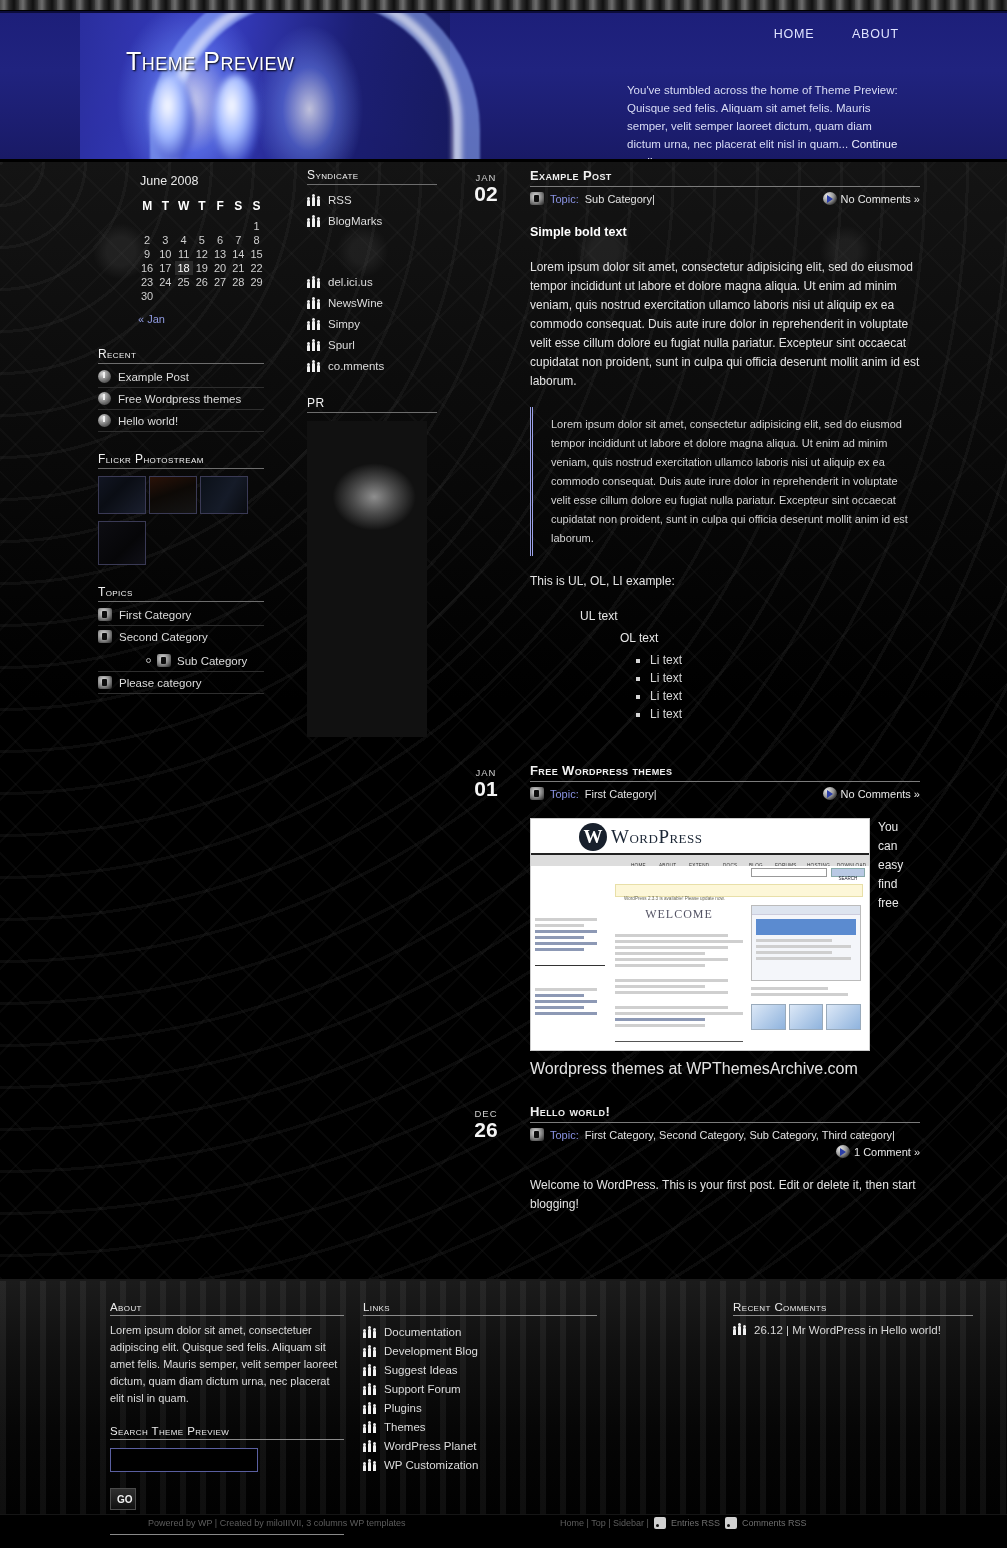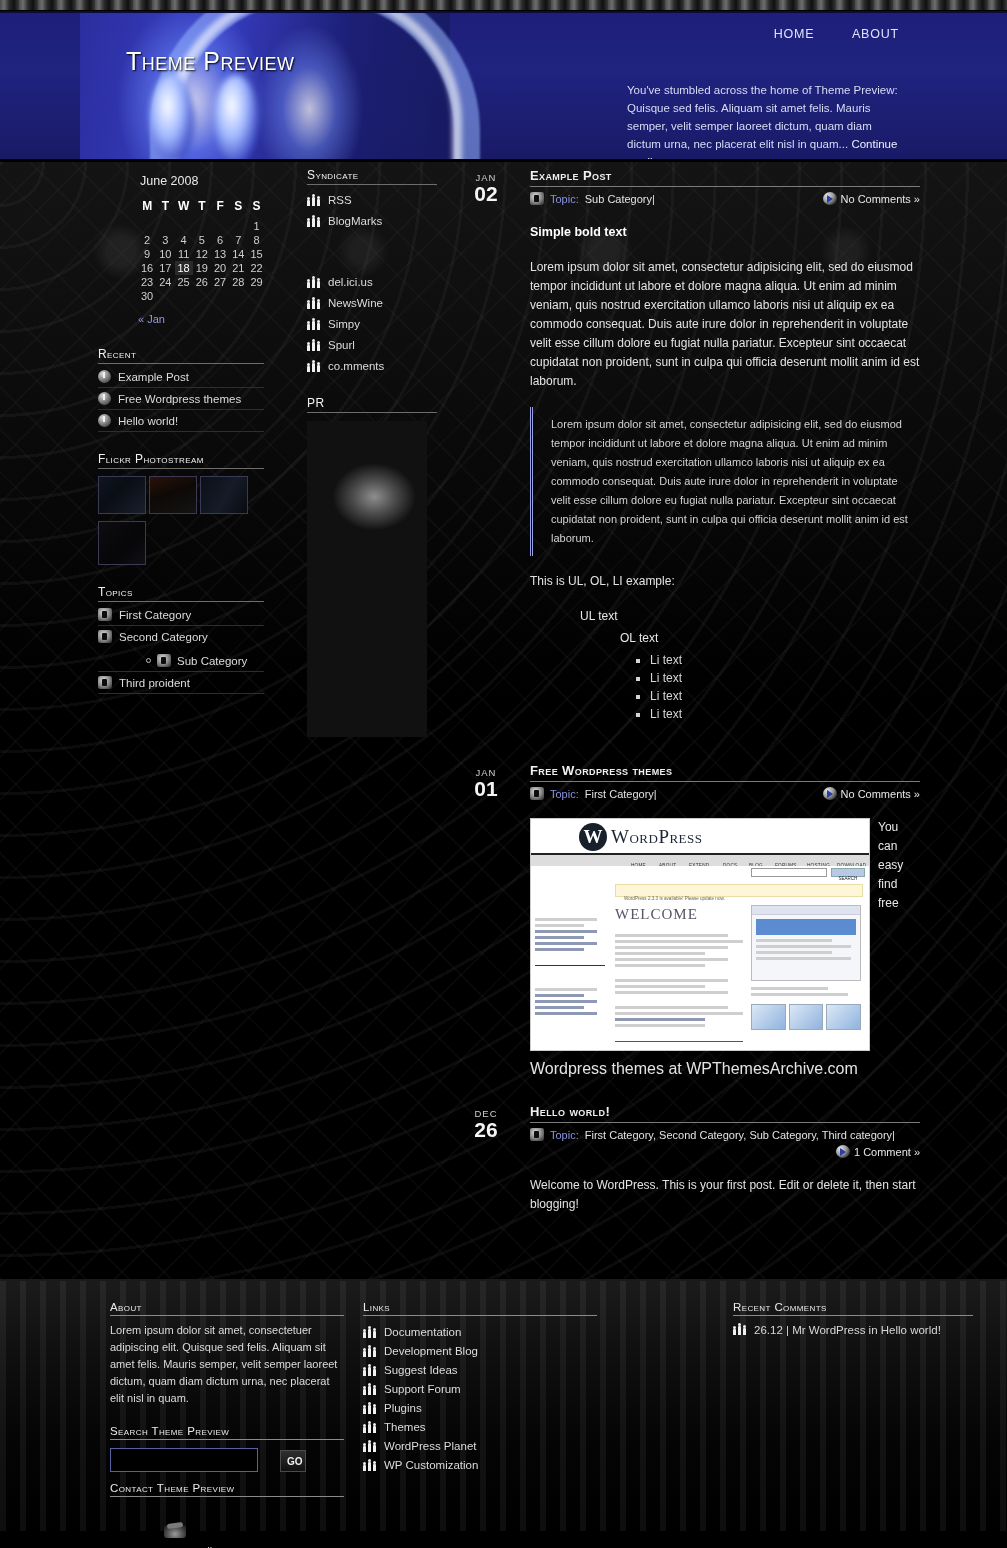--- a/index.html
+++ b/index.html
@@ -262,21 +262,21 @@
     font-size: 4.6px; color: #665; padding: 4px 0 0 8px;
   }
   .wp-cols { display: flex; margin-top: 4px; }
   .wp-c1 { width: 78px; padding: 14px 4px 0 4px; }
   .wp-c2 { width: 140px; padding: 4px 6px 0 6px; }
   .wp-c3 { width: 116px; padding: 4px 4px 0 2px; }
   .wp-line { height: 3px; background: #cfcfcf; margin: 3px 0; }
   .wp-line.s { width: 70%; }
   .wp-line.m { width: 88%; }
   .wp-line.d { background: #8d99b5; }
-  .wp-welcome { font-family: "Liberation Serif", serif; font-size: 15px; color: #556; letter-spacing: 1px; }
+  .wp-welcome { font-family: "Liberation Serif", serif; font-size: 12px; color: #556; letter-spacing: 1px; text-align: center; }
   .wp-box { border: 1px solid #bbb; height: 76px; background: #f4f6fa; }
   .wp-box-top { height: 9px; background: #dde4ef; border-bottom: 1px solid #ccd; }
   .wp-box-blue { margin: 4px; height: 16px; background: #5b8bd0; }
   .wp-tiles { display: flex; gap: 3px; margin-top: 8px; }
   .wp-tile { width: 36px; height: 26px; background: linear-gradient(135deg,#dce8f7,#8fb3dd); border: 1px solid #9ab; }
   .wp-sidetext { font-size: 12px; color: #e8e8e8; line-height: 19px; }
   .shot-caption { clear: both; padding-top: 8px; color: #e4e4e4; font-size: 16px; }
 
   
   .footer {
@@ -295,21 +295,21 @@
   .fcol-comments { left: 733px; width: 240px; }
   .ftitle {
     color: #eaeaea; font-size: 11.5px; font-variant: small-caps; letter-spacing: .4px;
     border-bottom: 1px solid #8a8a8a; padding-bottom: 2px; margin: 0 0 6px 0;
   }
   .fabout-text { color: #dcdcdc; font-size: 11px; line-height: 17px; margin: 0; }
   .fsearch-label {
     color: #eaeaea; font-size: 11.5px; font-variant: small-caps; letter-spacing: .4px;
     border-bottom: 1px solid #8a8a8a; padding-bottom: 2px; margin: 18px 0 8px 0;
   }
-  .fsearch-row { display: flex; align-items: flex-end; gap: 22px; }
+  .fsearch-row { display: flex; align-items: flex-start; gap: 16px; flex-direction: column; }
   .fsearch-input {
     width: 148px; height: 24px; background: #000; border: 1px solid #5a5fa0;
     color: #ddd; font-size: 11px; padding: 0 5px;
   }
   .fsearch-go {
     width: 26px; height: 22px; background: linear-gradient(180deg,#2f2f2f,#101010);
     border: 1px solid #4a4a4a; color: #f0f0f0; font-size: 10px; font-weight: bold;
     cursor: pointer;
   }
   .fcontact-label {
@@ -495,21 +495,21 @@
             <a href="#">Second Category</a>
           </div>
           <div class="sub-row" style="margin-top:4px;">
             <span class="sub-bullet"></span>
             <span class="ico ico-folder"></span>
             <a href="#">Sub Category</a>
           </div>
         </li>
         <li>
           <span class="ico ico-folder"></span>
-          <a href="#">Third proident</a>
+          <a href="#">Please category</a>
         </li>
       </ul>
     </div>
 
   </div>
 
   <div class="sb2">
     <div>
       <div class="wtitle">Syndicate</div>
       <ul class="wlist" style="margin-top:4px;">
@@ -882,13 +882,23 @@
           <i></i>
           <i></i>
           <b></b>
           <b></b>
           <b></b>
         </span>
       <span class="txt">26.12 | Mr WordPress in Hello world!</span>
     </div>
   </div>
 
+  <div class="credits">
+    <div class="cleft">Powered by WP | Created by miloIIIVII, 3 columns WP templates</div>
+    <div class="cright">
+      <span>Home | Top | Sidebar |</span>
+      <span class="ico-rss"></span>
+      <a href="#">Entries RSS</a>
+      <span class="ico-rss"></span>
+      <a href="#">Comments RSS</a>
+    </div>
+  </div>
 </div>
 
 </body></html>

